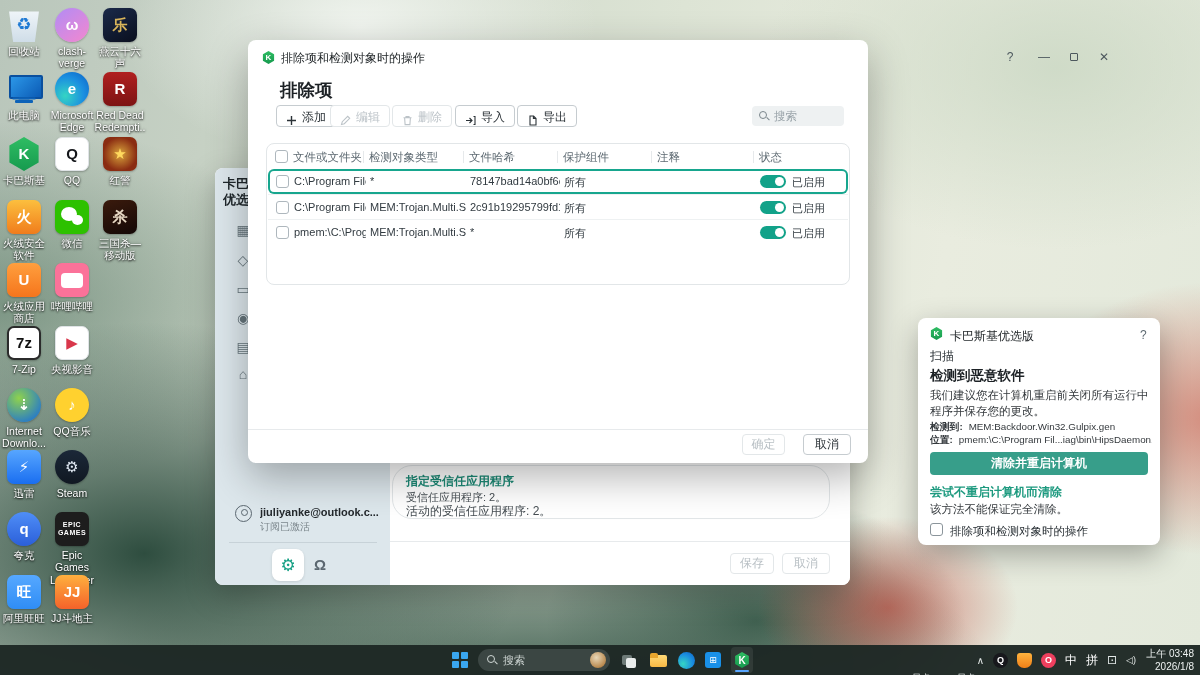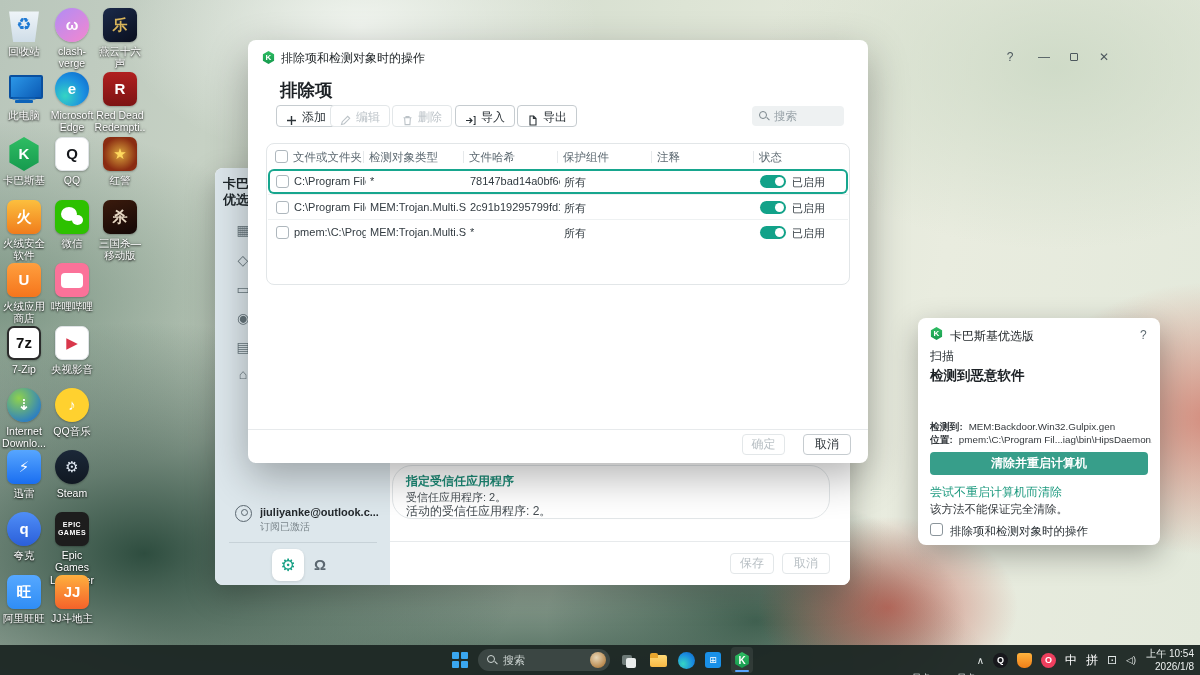--- a/index.html
+++ b/index.html
@@ -113,21 +113,21 @@
   #pp-help{position:absolute;left:222px;top:10px;color:#5f6b73;font-size:12px;}
   #pp-section{position:absolute;left:12px;top:30px;color:#2b3237;}
   #pp-heading{position:absolute;left:12px;top:49px;font-size:13.5px;font-weight:bold;color:#1d2226;}
   #pp-body{position:absolute;left:12px;top:70px;width:220px;font-size:11.5px;line-height:1.38;color:#34393d;}
   .pp-kv{position:absolute;left:12px;width:222px;font-size:9.8px;color:#34393d;white-space:nowrap;overflow:hidden;}
   #pp-det{top:103px;}
   #pp-loc{top:116px;}
   .pp-kv b{font-weight:bold;margin-right:6px;}
   #pp-button{position:absolute;left:12px;top:134px;width:218px;height:23px;background:#379e8a;border-radius:4px;
     color:#fff;font-weight:bold;font-size:12px;display:flex;align-items:center;justify-content:center;}
-  #pp-link{position:absolute;left:12px;top:166px;font-size:12px;font-weight:normal;color:#1d9a7f;}
+  #pp-link{position:absolute;left:12px;top:166px;font-size:12px;font-weight:bold;color:#1d9a7f;}
   #pp-note{position:absolute;left:12px;top:184px;font-size:11.5px;color:#34393d;}
   #pp-check{position:absolute;left:12px;top:205px;width:13px;height:13px;border:1.4px solid #8b959b;border-radius:3px;}
   #pp-checklabel{position:absolute;left:32px;top:206px;font-size:11.5px;color:#2b3237;}
 
   
   #taskbar{position:absolute;left:0;top:645px;width:1200px;height:30px;background:rgba(30,40,37,.97);z-index:50;}
   #tb-center{position:absolute;left:452px;top:0;height:30px;display:flex;align-items:center;gap:10px;}
   #tb-start{width:16px;height:16px;display:grid;grid-template-columns:7px 7px;grid-template-rows:7px 7px;gap:2px;}
   #tb-start i{background:#3aa7f0;border-radius:1px;}
   #tb-search{width:132px;height:22px;background:#3b4643;border-radius:12px;display:flex;align-items:center;gap:6px;
@@ -439,20 +439,21 @@
     <div id="dlg-ok" class="btn disabled">确定</div>
     <div id="dlg-cancel" class="btn">取消</div>
   </div>
 
   <div id="popup">
     <div id="pp-icon" class="kicon">K</div>
     <div id="pp-app">卡巴斯基优选版</div>
     <div id="pp-help">?</div>
     <div id="pp-section">扫描</div>
     <div id="pp-heading">检测到恶意软件</div>
+    <div id="pp-body">我们建议您在计算机重启前关闭所有运行中程序并保存您的更改。</div>
     <div id="pp-det" class="pp-kv"><b>检测到:</b><span>MEM:Backdoor.Win32.Gulpix.gen</span></div>
     <div id="pp-loc" class="pp-kv"><b>位置:</b><span>pmem:\C:\Program Fil...iag\bin\HipsDaemon.exe</span></div>
     <div id="pp-button">清除并重启计算机</div>
     <div id="pp-link">尝试不重启计算机而清除</div>
     <div id="pp-note">该方法不能保证完全清除。</div>
     <div id="pp-check"></div>
     <div id="pp-checklabel">排除项和检测对象时的操作</div>
   </div>
 
   <div id="taskbar">
@@ -484,17 +485,17 @@
         <div class="tray-item" style="color: rgb(228, 233, 232); font-size: 10px;">∧</div>
         <div class="tray-item chip" style="background: rgb(23, 24, 28); color: rgb(255, 255, 255); border-radius: 50%;">Q</div>
         <div class="tray-item chip" style="background: linear-gradient(rgb(255, 180, 62), rgb(239, 127, 23)); color: rgb(255, 255, 255); border-radius: 3px 3px 7px 7px;"></div>
         <div class="tray-item chip" style="background: rgb(238, 63, 94); color: rgb(255, 255, 255); border-radius: 50%;">O</div>
         <div class="tray-item" style="color: rgb(255, 255, 255); font-size: 12px;">中</div>
         <div class="tray-item" style="color: rgb(255, 255, 255); font-size: 12px;">拼</div>
         <div class="tray-item" style="color: rgb(228, 233, 232); font-size: 12px;">⊡</div>
         <div class="tray-item" style="color: rgb(228, 233, 232); font-size: 9px;">◁)</div>
       </div>
     <div id="tb-clock">
-      <div>上午 10:54</div>
+      <div>上午 03:48</div>
       <div>2026/1/8</div>
     </div>
   </div>
 </div>
 
 </body></html>

